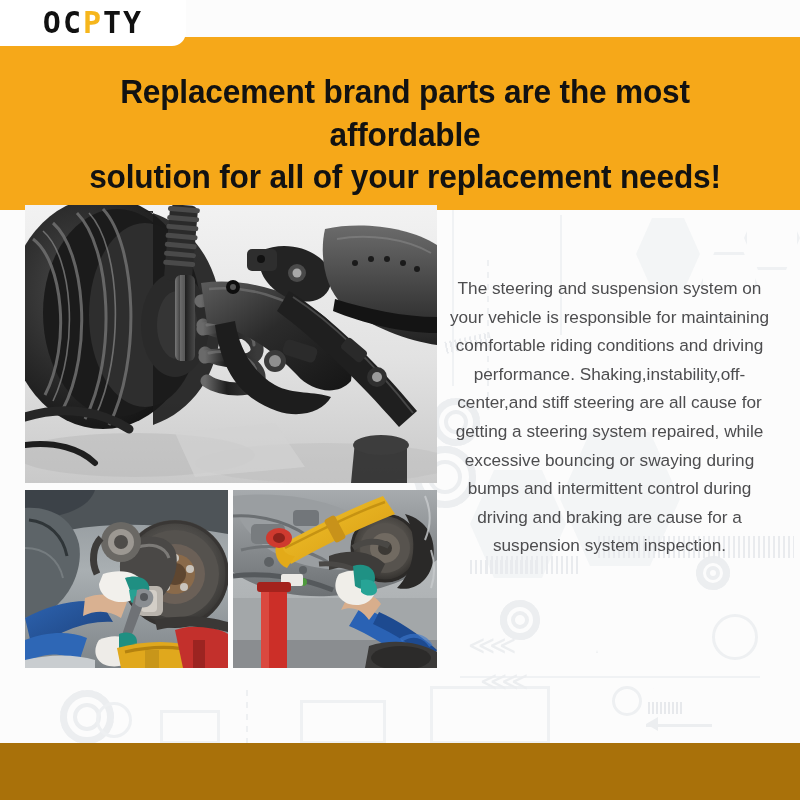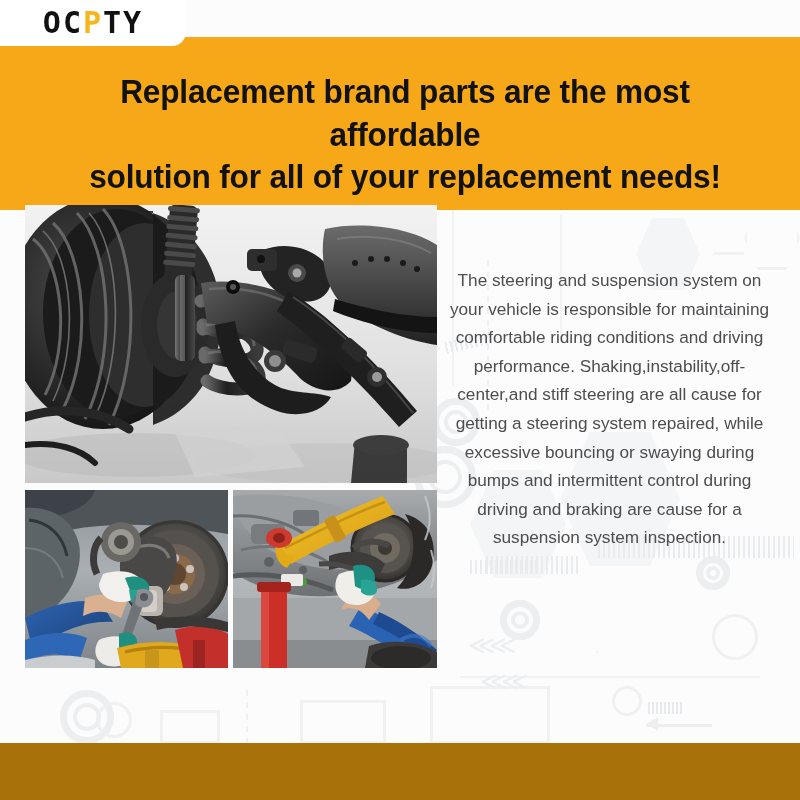--- a/index.html
+++ b/index.html
@@ -164,21 +164,21 @@
     position: absolute;
     left: 437px; top: 262px;
     width: 345px;
     z-index: 3;
     text-align: center;
     color: #4d4d4f;
     font-size: 17.2px;
     line-height: 28.6px;
     font-family: "Liberation Sans", sans-serif;
   }
-  .copy p { margin: 4px; text-align: center; }
+  .copy p { margin: 12px; text-align: center; }
   .copy p.para2 { margin-top: 25px; }
 
   
   .bottom-band {
     position: absolute;
     left: 0; bottom: 0;
     width: 800px; height: 57px;
     background: #a9710a;
     z-index: 5;
   }

